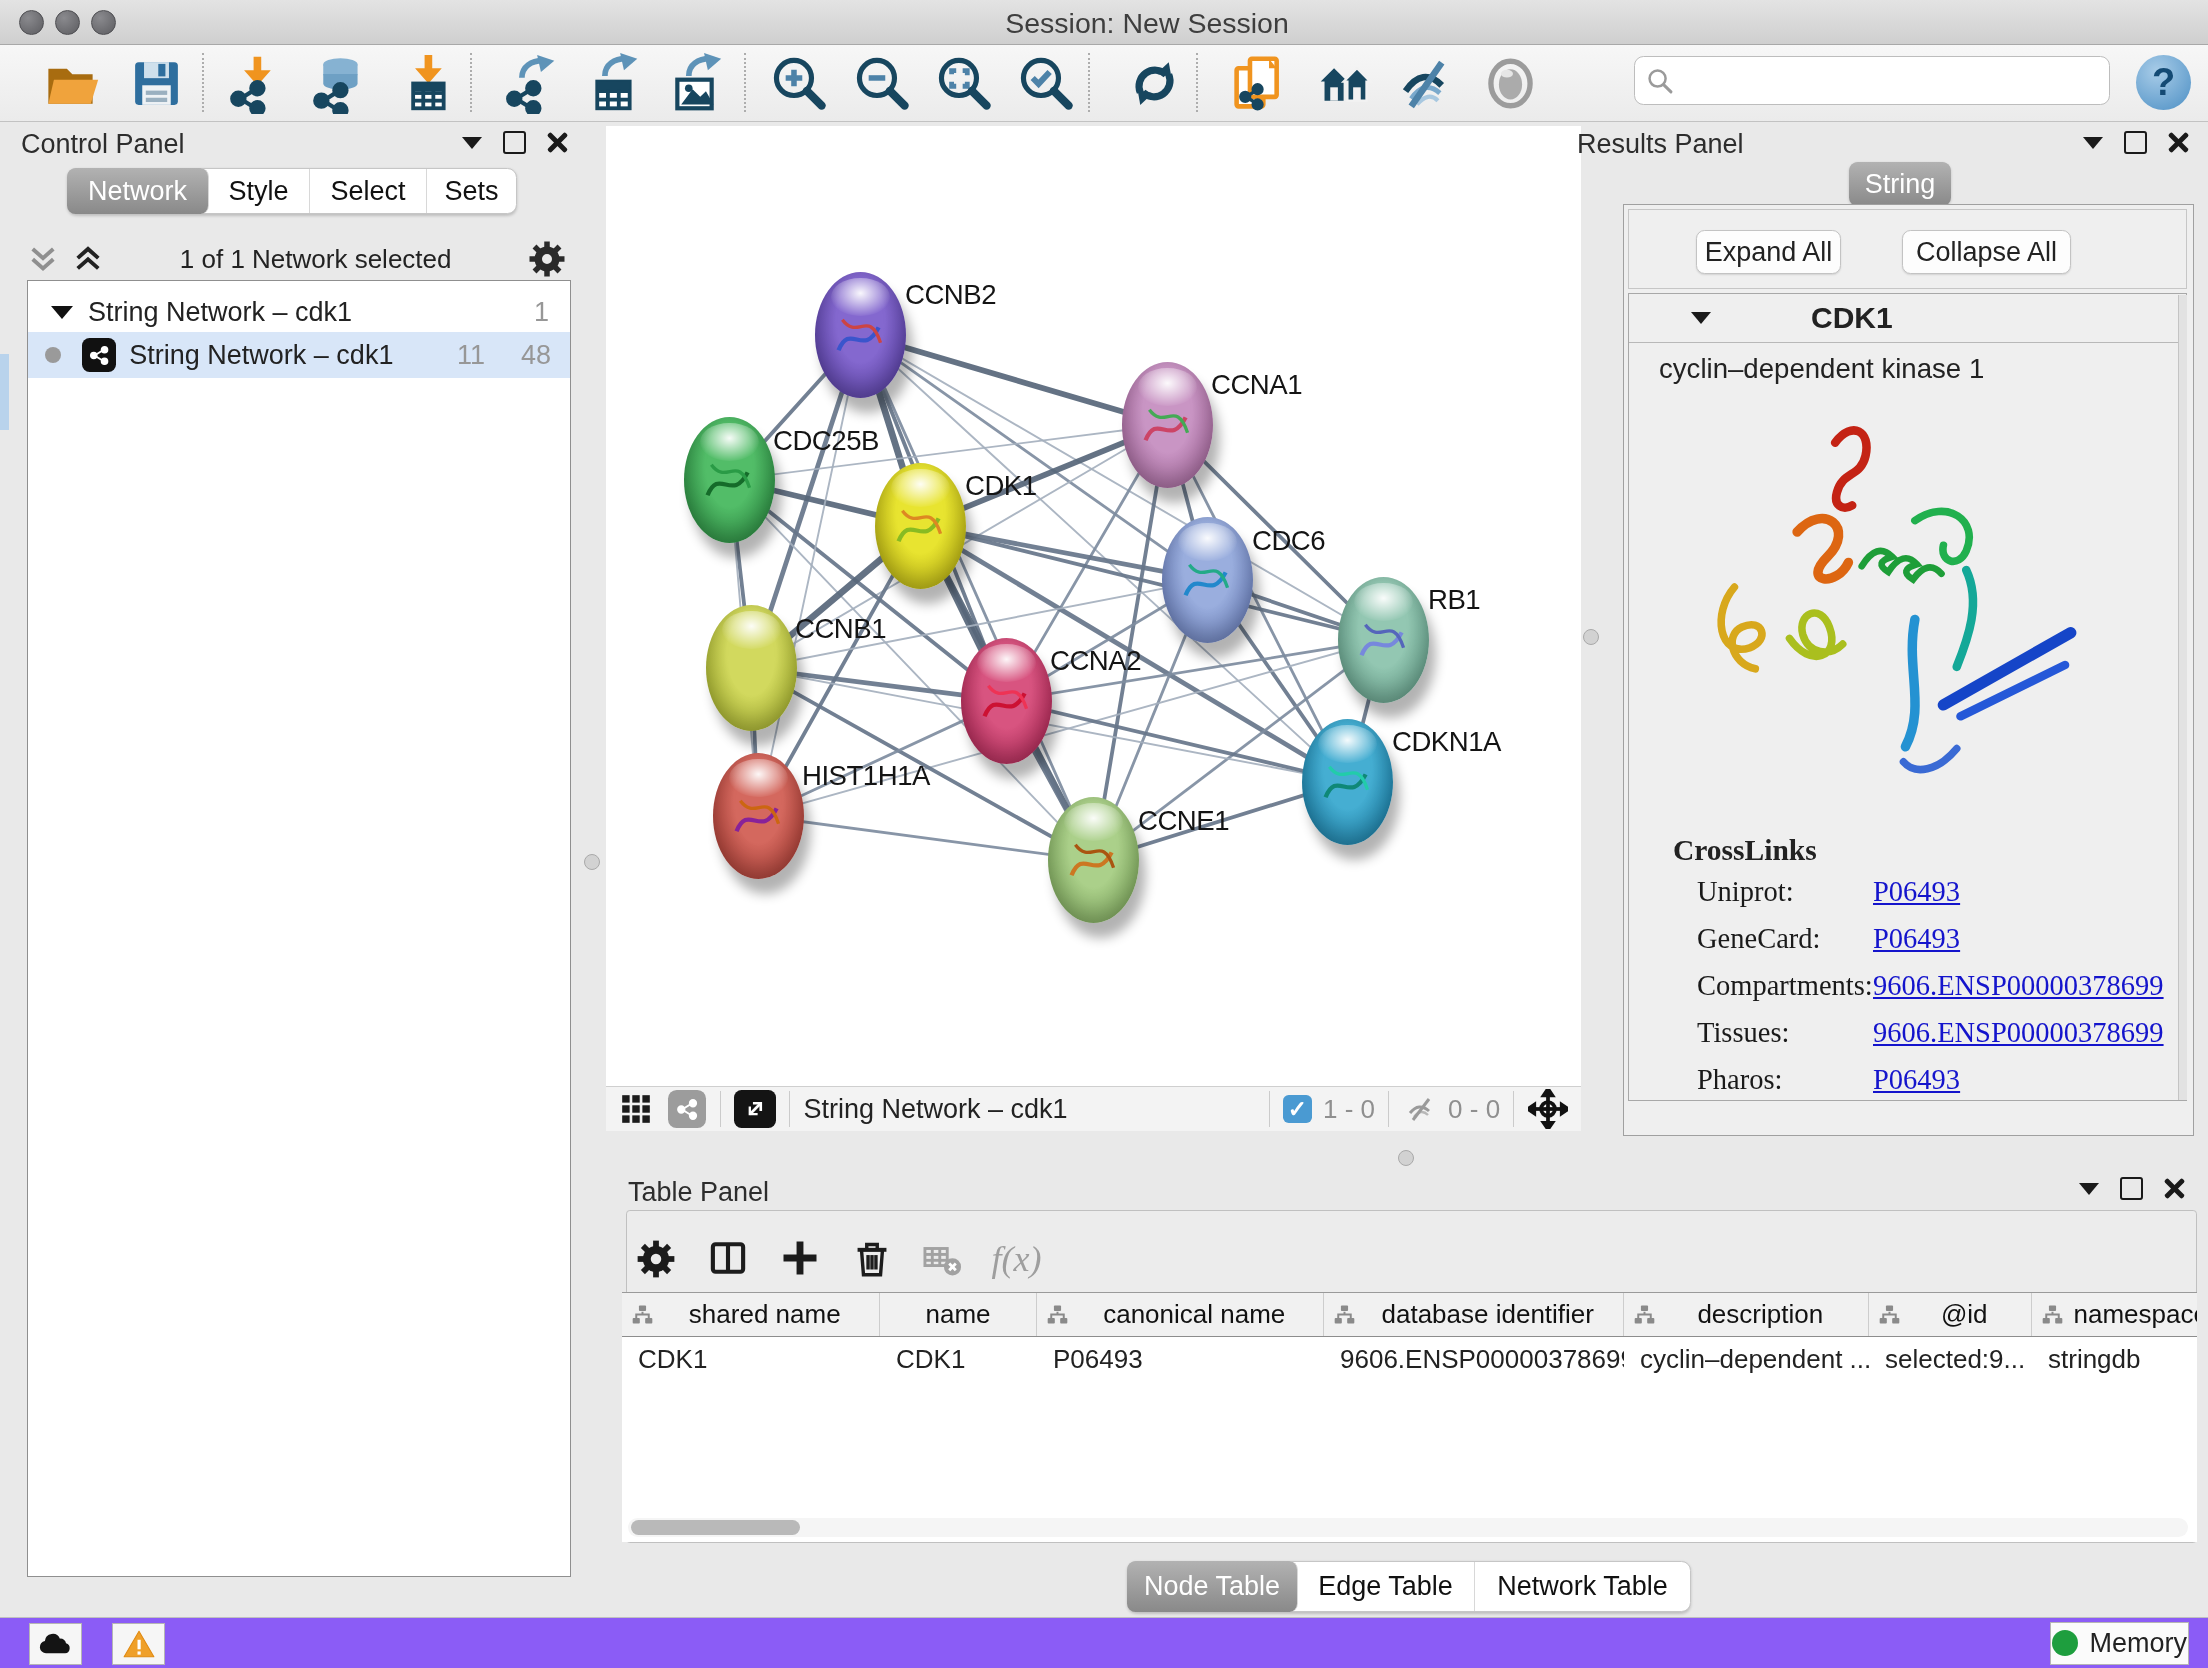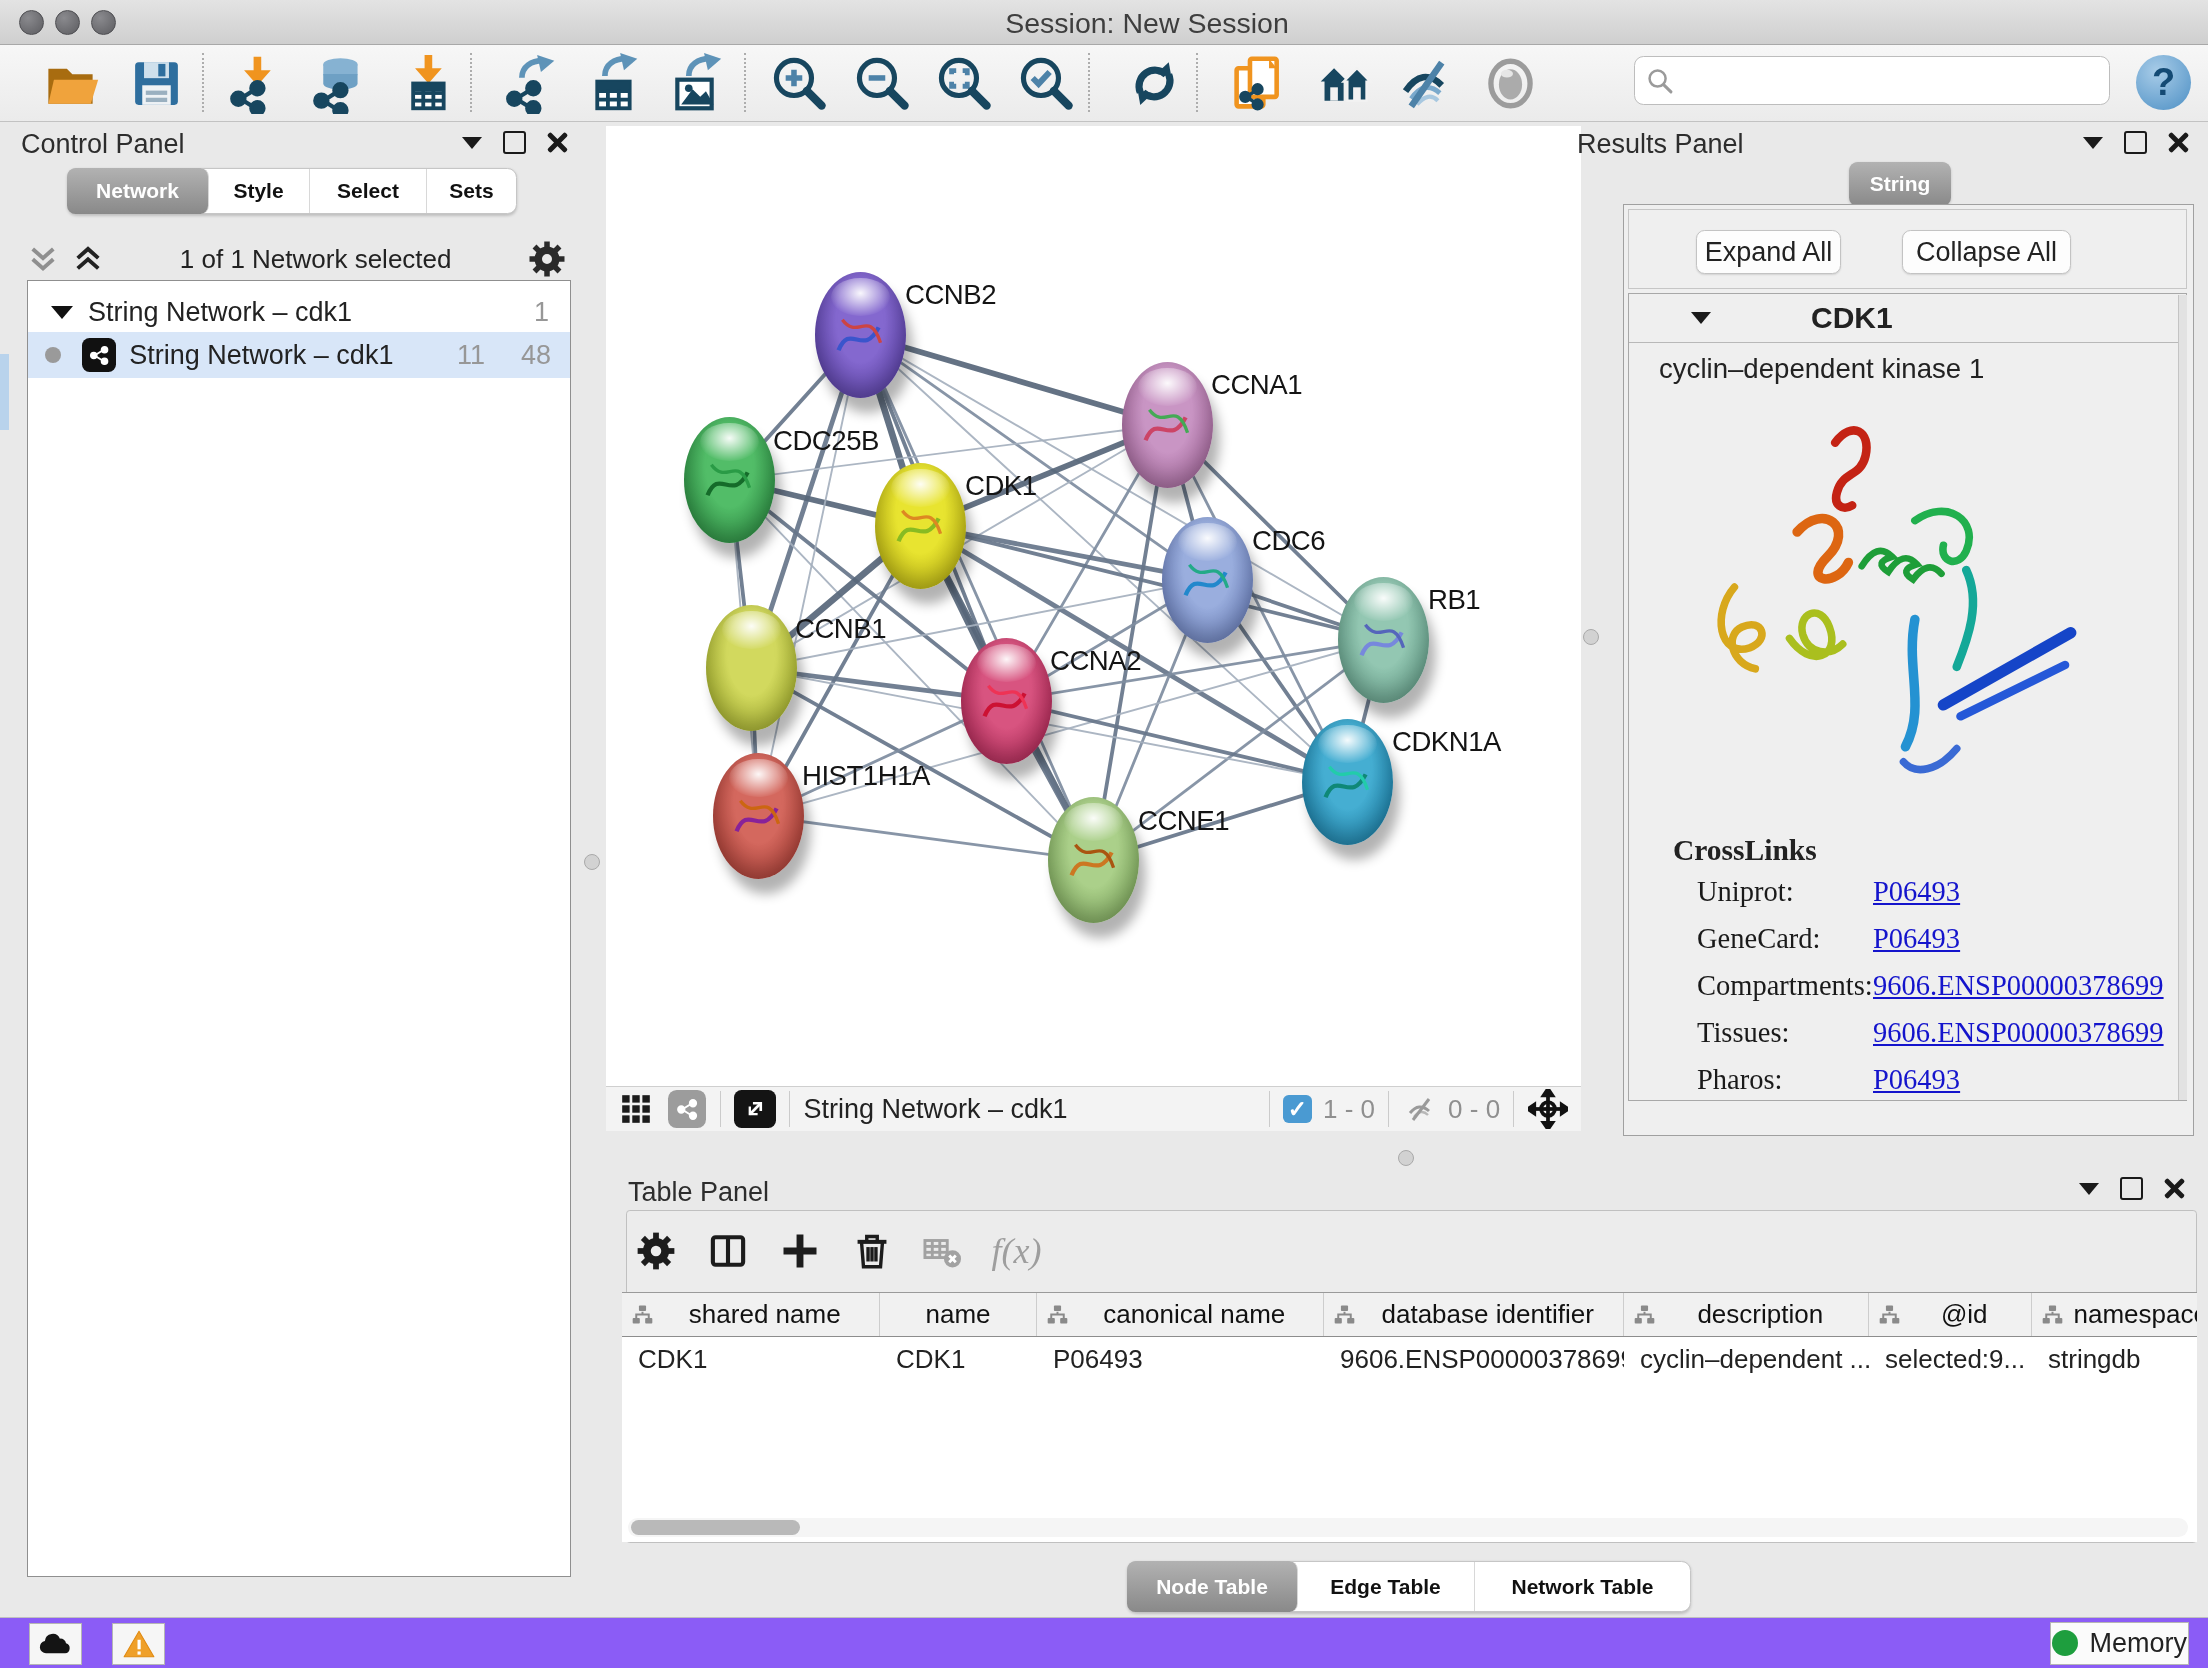--- a/index.html
+++ b/index.html
@@ -29,22 +29,22 @@
   .phicons{position:absolute;display:flex;align-items:center;gap:21px;}
   .tri-down{width:0;height:0;border-left:10.5px solid transparent;border-right:10.5px solid transparent;
             border-top:12.4px solid #1a1a1a;}
   .floatico{width:19px;height:19px;border:2.9px solid #1a1a1a;border-radius:2.9px;}
   .closeico{position:relative;width:21px;height:21px;}
   .closeico:before,.closeico:after{content:"";position:absolute;left:-1.9px;top:7.6px;width:25px;height:4.8px;
             background:#1a1a1a;border-radius:1.9px;}
   .closeico:before{transform:rotate(45deg);} .closeico:after{transform:rotate(-45deg);}
   .seg{position:absolute;display:flex;background:#fff;border:1px solid #c6c6c6;border-radius:9.5px;
        box-shadow:0 1.9px 2.9px rgba(0,0,0,.18);}
-  .seg .tab{display:flex;align-items:center;justify-content:center;font-size:21px;color:#111;
-            border-right:1px solid #d8d8d8;cursor:default;font-weight:bold;}
+  .seg .tab{display:flex;align-items:center;justify-content:center;font-size:27px;color:#111;
+            border-right:1px solid #d8d8d8;cursor:default;}
   .seg .tab:last-child{border-right:none;}
   .seg .tab.sel{background:linear-gradient(#b2b2b2,#898989);color:#fff;border-radius:8.6px;margin:-1px;}
   
   .cp-sub{position:absolute;left:27px;top:240px;width:540px;height:38px;display:flex;align-items:center;font-size:26px;}
   .listbox{position:absolute;left:27px;top:280px;width:542px;height:1295px;background:#fff;border:1.9px solid #8f8f8f;}
   .trow{position:absolute;left:0;width:100%;display:flex;align-items:center;font-size:27px;}
   .count{color:#979797;}
   .shareico{width:34px;height:34px;border-radius:7.6px;background:#111;display:flex;align-items:center;justify-content:center;}
   
   .canvas{position:absolute;left:606px;top:126px;width:975px;height:960px;background:#fff;}
@@ -62,21 +62,21 @@
   
   .rbox{position:absolute;box-sizing:border-box;background:#efefef;}
   .rbtn{position:absolute;background:#fdfdfd;border:1.9px solid #c3c3c3;border-radius:8.6px;font-size:27px;
         display:flex;align-items:center;justify-content:center;box-shadow:0 1px 1.9px rgba(0,0,0,.12);}
   .xl-row{display:flex;font-family:"Liberation Serif",serif;font-size:28.5px;margin-bottom:15px;}
   .xl-label{width:176px;color:#1a1a1a;}
   .xl-link{color:#1414cc;text-decoration:underline;}
   
   .tp-outer{position:absolute;left:626px;top:1210px;width:1571px;height:333px;background:#ececec;
             border:1.9px solid #c0c0c0;border-radius:3.8px;box-sizing:border-box;}
-  .tp-toolbar{position:absolute;left:635px;top:1221px;height:59px;display:flex;align-items:center;gap:28.5px;}
+  .tp-toolbar{position:absolute;left:635px;top:1221px;height:59px;display:flex;align-items:flex-end;gap:28.5px;}
   .grid{position:absolute;left:622px;top:1292px;width:1575px;height:249px;background:#fff;
         border-top:1.9px solid #9a9a9a;overflow:hidden;}
   .ghead{position:absolute;left:0;top:0;height:43px;background:#f1f1f1;border-bottom:1.9px solid #8d8d8d;
          display:flex;}
   .hcell{position:relative;display:flex;align-items:center;justify-content:center;font-size:26px;color:#111;
          border-right:1.9px solid #cdcdcd;box-sizing:border-box;flex-shrink:0;}
   .hcell svg{position:absolute;left:7.6px;}
   .brow{position:absolute;left:0;top:45px;height:42px;display:flex;font-size:26px;}
   .bcell{padding-left:16px;display:flex;align-items:center;box-sizing:border-box;flex-shrink:0;white-space:nowrap;overflow:hidden;}
   .hscroll{position:absolute;left:628px;top:1518px;width:1560px;height:19px;background:#f5f5f5;border-radius:9.5px;}

